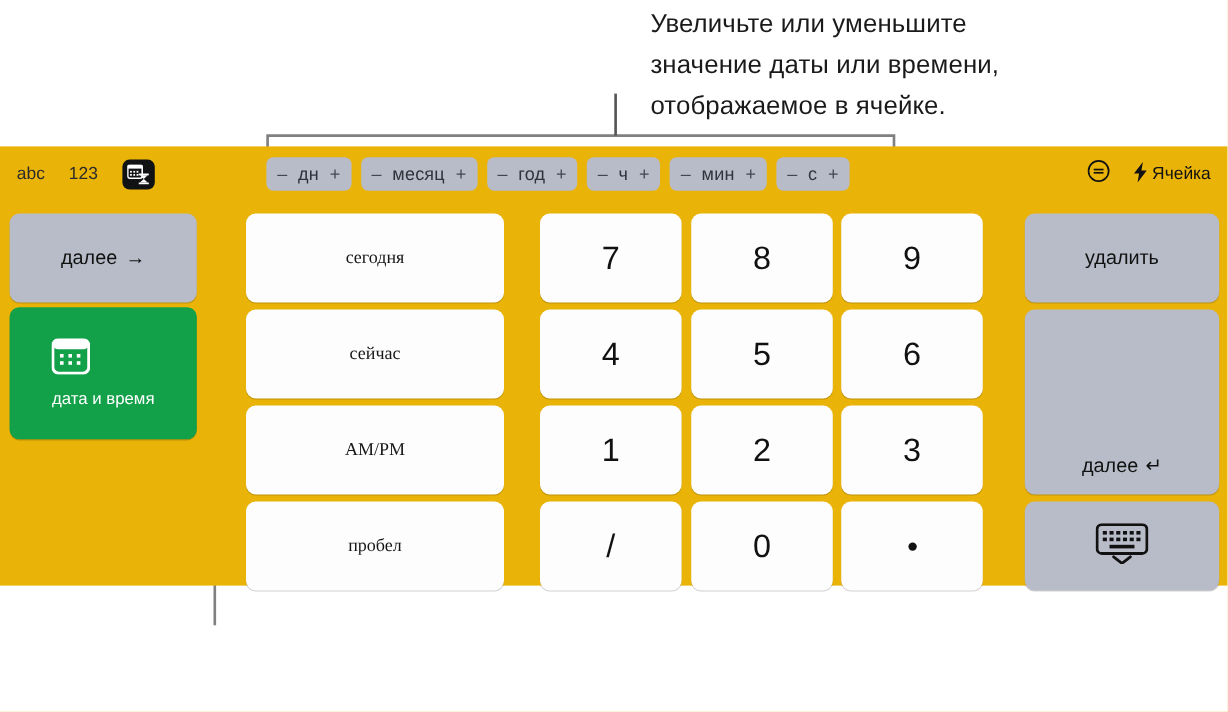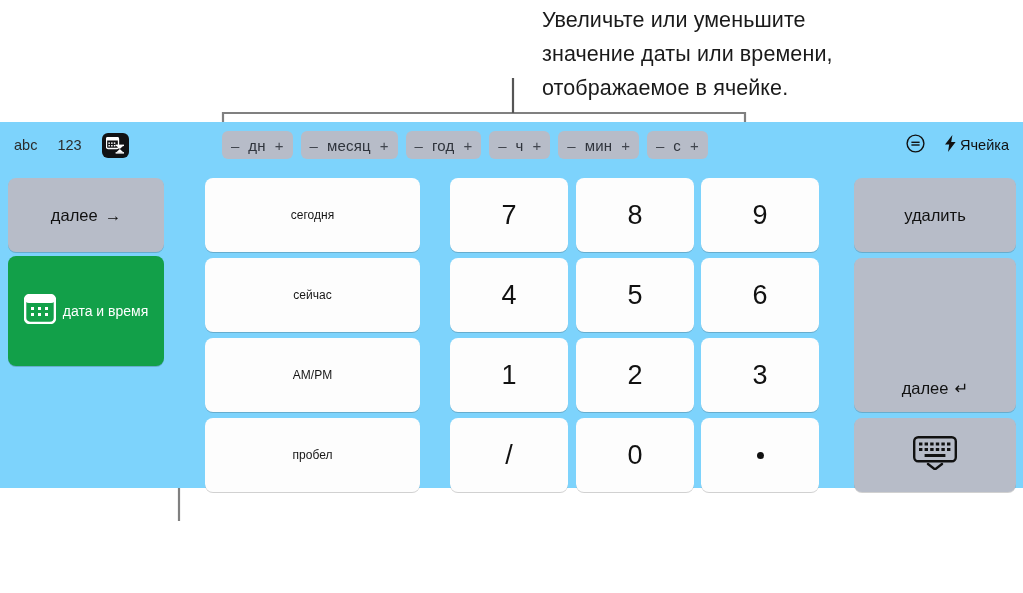--- a/index.html
+++ b/index.html
@@ -27,21 +27,21 @@
   #annot-bottom{ left: 185px; top: 511px; }
 
   
   #leaders { position: absolute; left: 0; top: 0; width: 1023px; height: 593px; }
 
   
   #keyboard {
     position: absolute;
     left: 0; top: 122px;
     width: 1023px; height: 366px;
-    background: #7dd3fc;
+    background: #eab308;
   }
 
   
   #toolbar { position: absolute; left: 0; top: 0; width: 1023px; height: 46px; }
 
   .tb-left { position: absolute; left: 14px; top: 0; height: 46px; display: flex; align-items: center; gap: 20px; }
   .tb-txt { font-size: 14.5px; color: #2b2b2b; }
   #kb-mode-icon {
     width: 27px; height: 25px; border-radius: 6px; background: #111214;
     display: flex; align-items: center; justify-content: center;
@@ -70,23 +70,23 @@
     border-radius: 8px;
     display: flex; align-items: center; justify-content: center;
     box-shadow: 0 1px 0 rgba(0,0,0,.18);
     user-select: none;
   }
   .key.white { background: #fdfdfd; }
   .key.grey  { background: #b7bcc8; }
   .key.green { background: #12a049; }
 
   .k-num   { font-size: 27px; color: #111; }
-  .k-word  { font-size: 12px; color: #161616; }
+  .k-word  { font-size: 15px; color: #161616; font-family: Liberation Serif, serif; }
   .k-side  { font-size: 16.5px; color: #111; }
-  .k-sidecol { display: flex; align-items: center; justify-content: center; gap: 7px; }
+  .k-sidecol { display: flex; flex-direction: column; align-items: flex-start; justify-content: center; gap: 7px; }
   .k-side-lbl-sm { font-size: 14px; color: #111; }
   .k-side-lbl-green { font-size: 14px; color: #ffffff; }
   .dot { width: 7px; height: 7px; border-radius: 50%; background: #111; }
 
   .next-bottom { position: absolute; left: 0; right: 0; bottom: 14px; display: flex; align-items: center; justify-content: center; gap: 6px; }
 </style>
 </head>
 <body>
 
 <div id="root">

